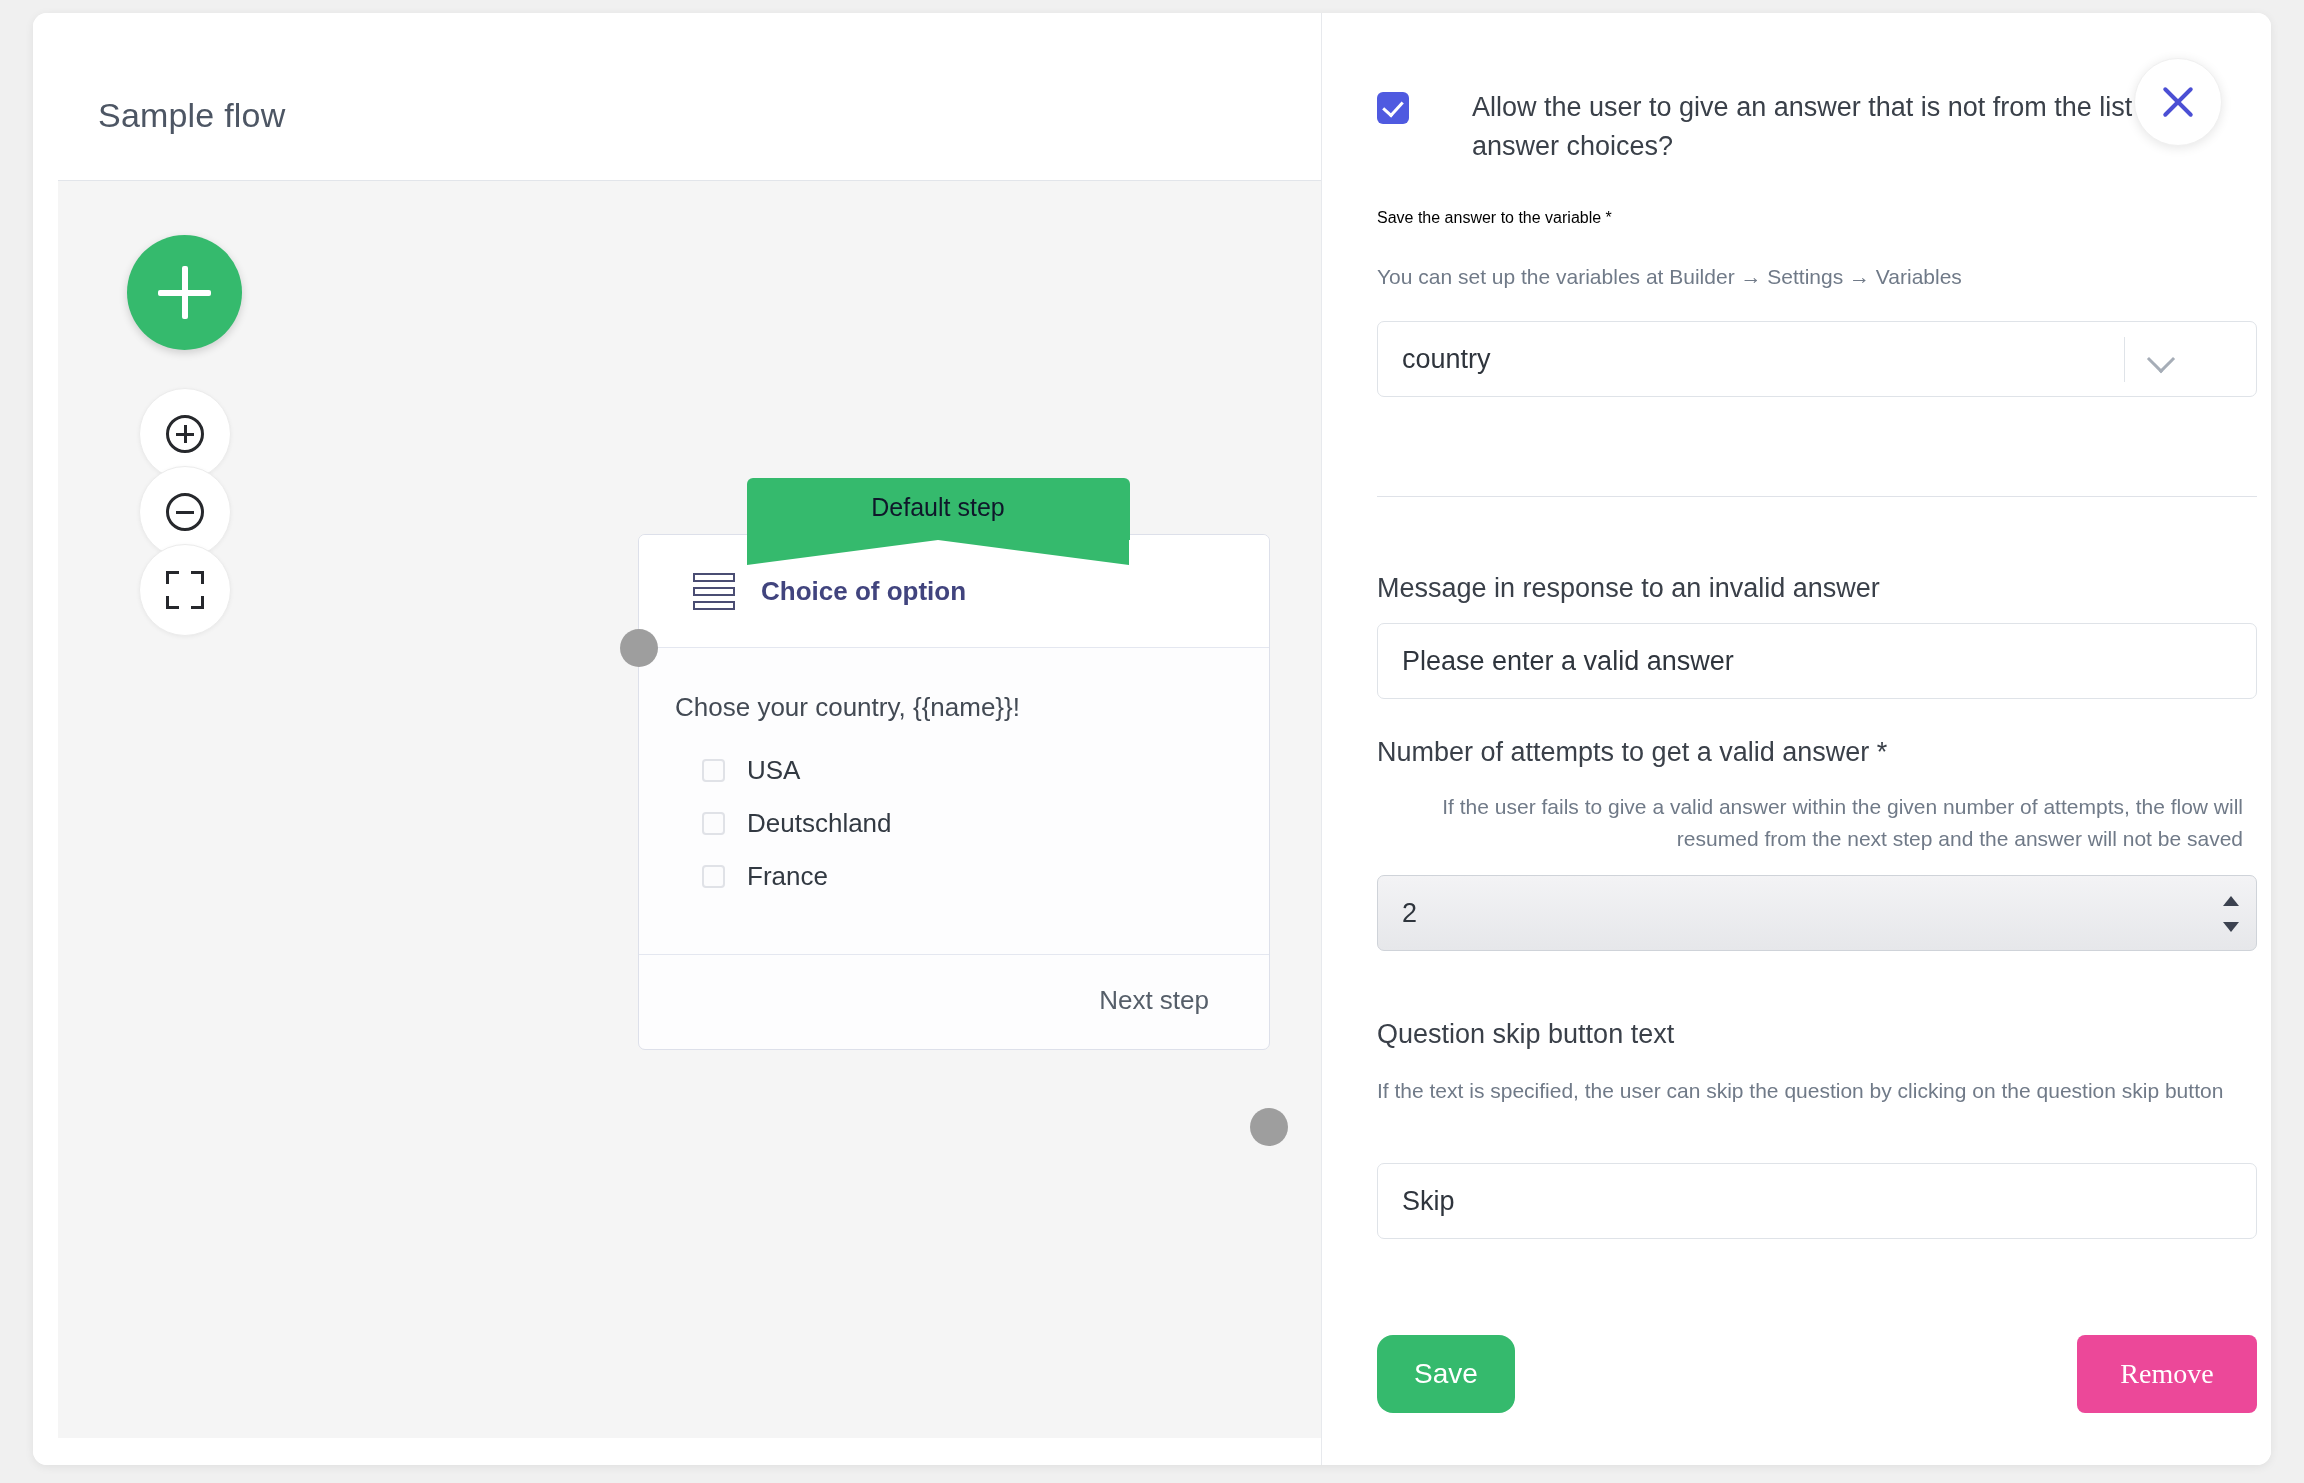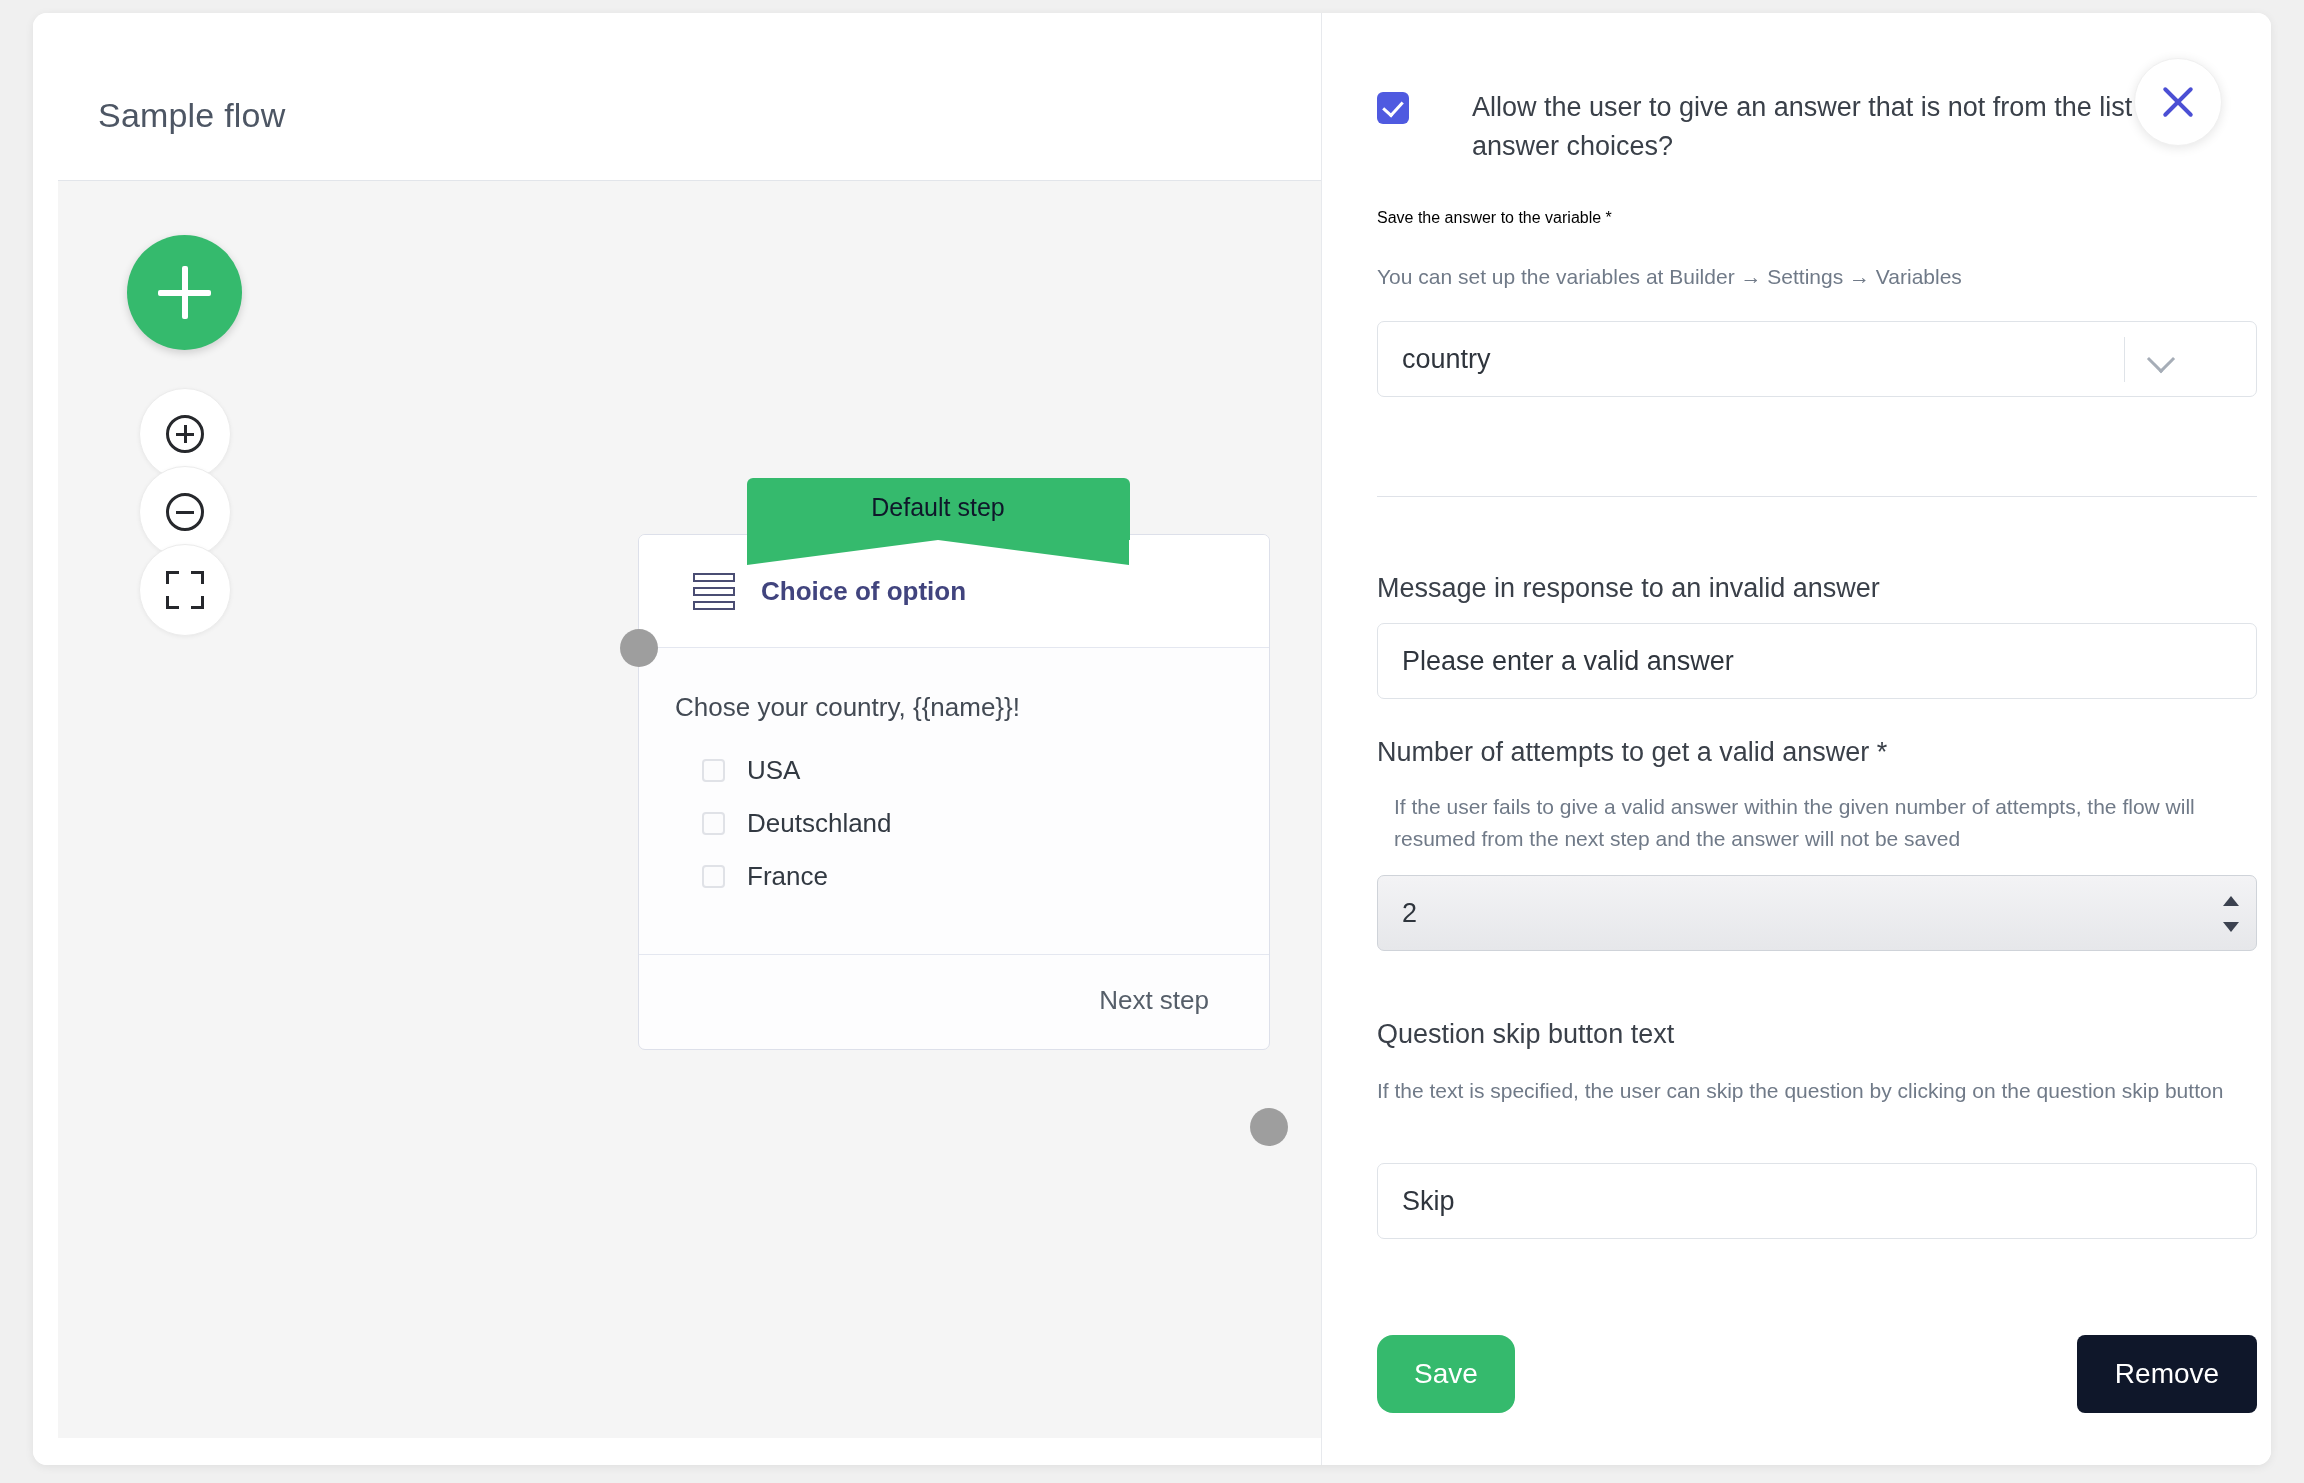--- a/index.html
+++ b/index.html
@@ -339,21 +339,21 @@
   .btn {
     border: none;
     border-radius: 8px;
     color: #fff;
     font-size: 28px;
     font-family: "Liberation Sans", sans-serif;
     cursor: pointer;
     padding: 0;
   }
   .btn-save   { width: 138px; height: 78px; background: #35ba6d; }
-  .btn-remove { width: 180px; height: 78px; background: #0f172a; }
+  .btn-remove { width: 180px; height: 78px; background: #ec4899; font-family: Liberation Serif, serif; }
 
   .row-abs { position: absolute; }
 </style>
 </head>
 <body>
 
 <div class="page">
 
   <div class="flow-side">
 
@@ -439,21 +439,21 @@
       <span class="divider-v"></span>
       <span class="chev"></span>
     </div>
 
     <hr class="hr row-abs" style="left:55px; top:475px;">
 
     <div class="row-abs f-label" style="left:55px; top:560px;">Message in response to an invalid answer</div>
     <input class="f-input row-abs" style="left: 55px; top: 610px;" value="Please enter a valid answer">
 
     <div class="row-abs f-label" style="left:55px; top:724px;">Number of attempts to get a valid answer *</div>
-    <div class="row-abs f-help" style="left:72px; top:778px; width:880px;">If the user fails to give a valid answer within the given number of attempts, the flow will resumed from the next step and the answer will not be saved</div>
+    <div class="row-abs f-help" style="left:41px; top:778px; width:880px;text-align:right;">If the user fails to give a valid answer within the given number of attempts, the flow will resumed from the next step and the answer will not be saved</div>
 
     <div class="row-abs num-wrap" style="left:55px; top:862px;">
       <input class="num-input" value="2" style="">
       <span class="spinner">
         <i class="up"></i>
           <i class="down"></i>
       </span>
     </div>
 
     <div class="row-abs f-label" style="left:55px; top:1006px;">Question skip button text</div>

